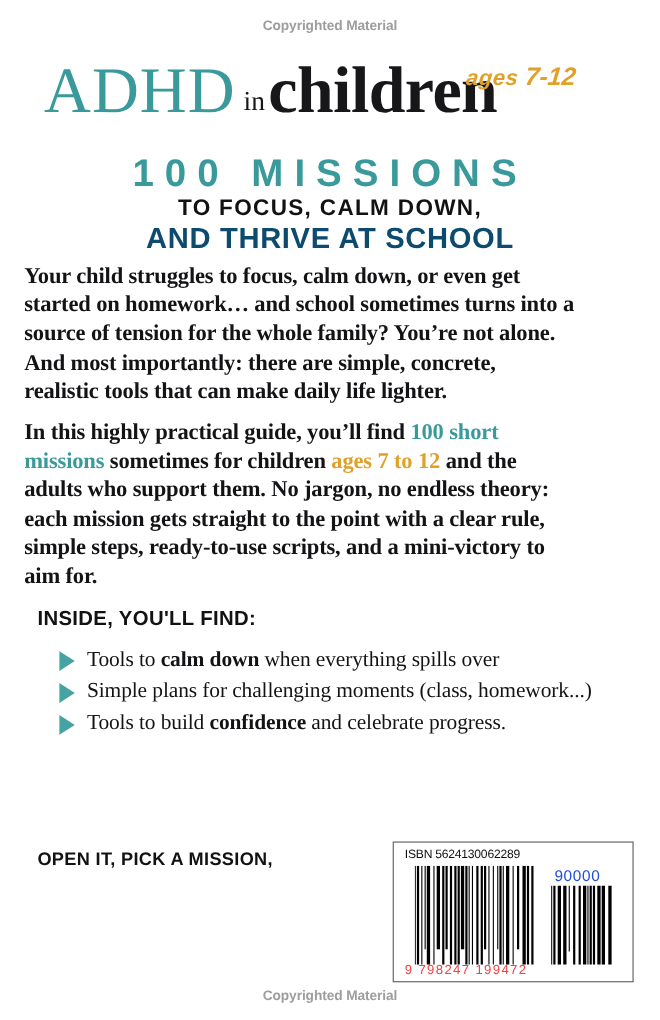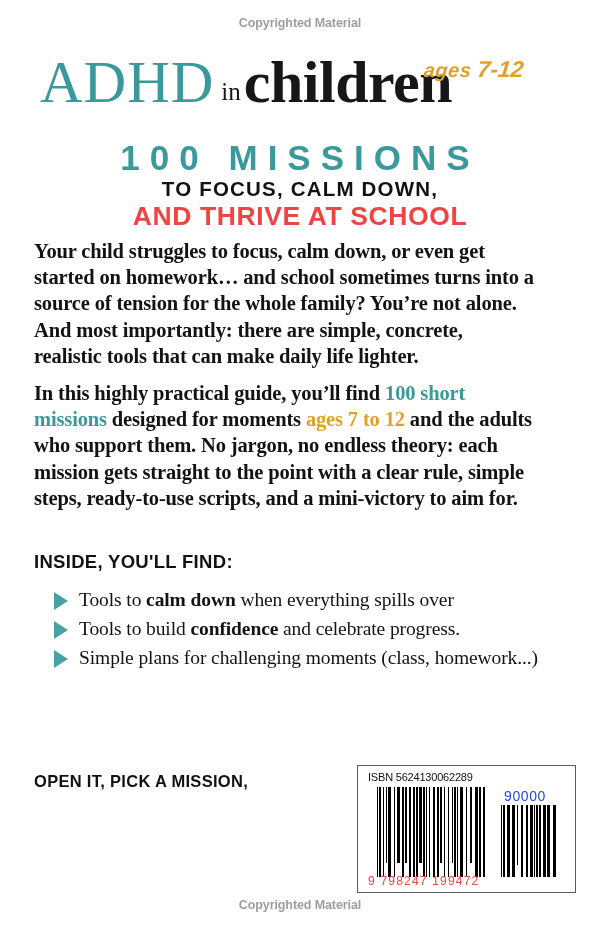--- a/index.html
+++ b/index.html
@@ -107,30 +107,30 @@
     font-size: 20.5px;
     font-weight: 700;
     color: #121214;
     letter-spacing: 1.2px;
     line-height: 1.12;
     margin-top: 1px;
   }
   #sub-line3 {
     font-size: 26.5px;
     font-weight: 700;
-    color: #ef4444;
+    color: #0c4a6e;
     letter-spacing: 0.6px;
     line-height: 1.1;
     margin-top: 1px;
   }
 
   
   .body-par {
     position: absolute;
-    left: 34px;
+    left: 22px;
     width: 500px;
     font-family: "Liberation Serif", serif;
     font-size: 20.5px;
     font-weight: 700;
     color: #131316;
     line-height: 26.2px;
     letter-spacing: -0.15px;
   }
   #par-1 { top: 238px; }
   #par-2 { top: 380px; }
@@ -284,42 +284,42 @@
     <div id="sub-missions">100 MISSIONS</div>
     <div id="sub-line2">TO FOCUS, CALM DOWN,</div>
     <div id="sub-line3">AND THRIVE AT SCHOOL</div>
   </div>
 
   <div class="body-par" id="par-1">
     <span>Your child struggles to focus, calm down, or even get started on homework… and school sometimes turns into a source of tension for the whole family? You’re not alone. And most importantly: there are simple, concrete, realistic tools that can make daily life lighter.</span>
   </div>
 
   <div class="body-par" id="par-2">
-    <span>In this highly practical guide, you’ll find </span><span class="hl-teal">100 short missions</span><span> designed for moments </span><span class="hl-orange">ages 7 to 12</span><span> and the adults who support them. No jargon, no endless theory: each mission gets straight to the point with a clear rule, simple steps, ready-to-use scripts, and a mini-victory to aim for.</span>
+    <span>In this highly practical guide, you’ll find </span><span class="hl-teal">100 short missions</span><span> sometimes for children </span><span class="hl-orange">ages 7 to 12</span><span> and the adults who support them. No jargon, no endless theory: each mission gets straight to the point with a clear rule, simple steps, ready-to-use scripts, and a mini-victory to aim for.</span>
   </div>
 
   <div id="inside-heading">INSIDE, YOU'LL FIND:</div>
 
   <div id="inside-list">
 
 
     <div class="bullet-row">
       <span class="bullet-tri"></span>
       <span class="bullet-text"><span>Tools to </span><b>calm down</b><span> when everything spills over</span></span>
     </div>
 
 
     <div class="bullet-row">
       <span class="bullet-tri"></span>
-      <span class="bullet-text"><span>Tools to build </span><b>confidence</b><span> and celebrate progress.</span></span>
+      <span class="bullet-text"><span>Simple plans for challenging moments (class, homework...)</span><b></b><span></span></span>
     </div>
 
     <div class="bullet-row">
       <span class="bullet-tri"></span>
-      <span class="bullet-text"><span>Simple plans for challenging moments (class, homework...)</span><b></b><span></span></span>
+      <span class="bullet-text"><span>Tools to build </span><b>confidence</b><span> and celebrate progress.</span></span>
     </div>
 
   </div>
 
   <div id="cta">
     <div>OPEN IT, PICK A MISSION,</div>
   </div>
 
   <div id="barcode-box">
     <div id="isbn-text">ISBN 5624130062289</div>

